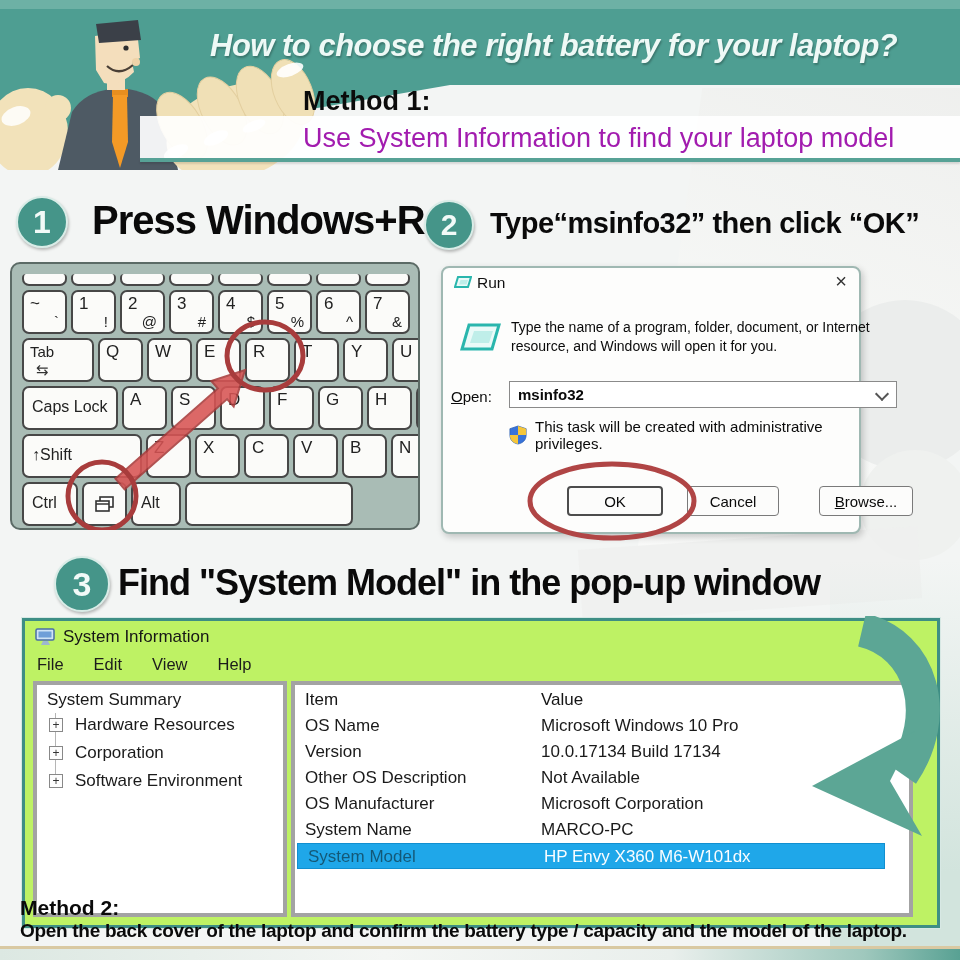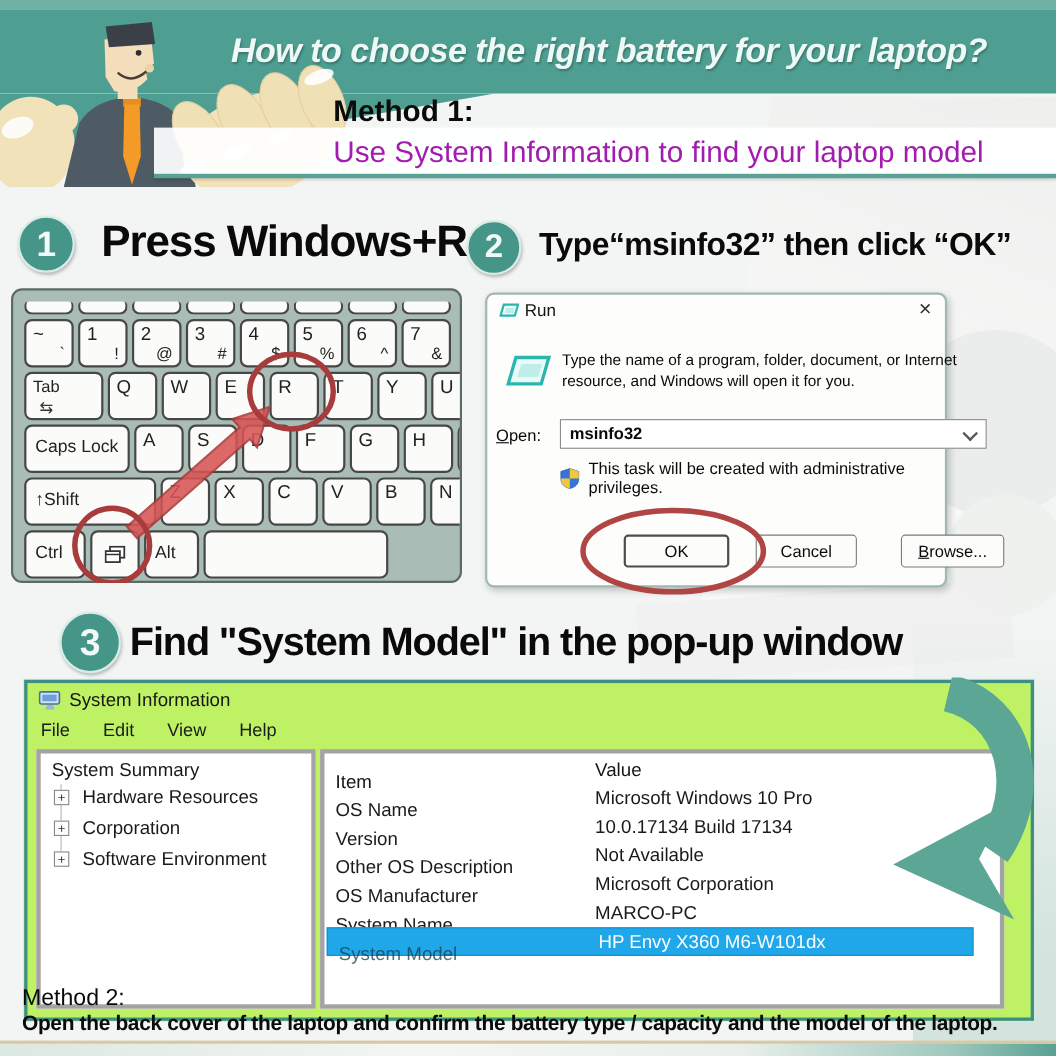--- a/index.html
+++ b/index.html
@@ -89,30 +89,30 @@
   .si-menu{position:absolute;left:12px;top:34px;display:flex;gap:30px;font-size:16.5px;color:#1c1c1c;}
   .si-pane{position:absolute;top:60px;bottom:8px;background:#fff;border:4px solid #a3a3a3;box-sizing:border-box;}
   .si-left{left:8px;width:254px;}
   .si-right{left:266px;width:622px;}
   .tree-root{position:absolute;left:10px;top:5px;font-size:17px;color:#1a1a1a;}
   .tree-item{position:absolute;left:12px;display:flex;align-items:center;gap:12px;font-size:17px;color:#1a1a1a;}
   .tree-line{position:absolute;left:18px;top:28px;width:1px;height:66px;background:#b5b5b5;}
   .expand-box{width:14px;height:14px;border:1px solid #888;background:#fdfdfd;font-size:12px;line-height:12px;
     text-align:center;color:#333;box-sizing:border-box;}
   .si-row{position:absolute;left:0;width:100%;height:26px;}
-  .si-item{position:absolute;left:10px;top:14px;font-size:17px;color:#1a1a1a;}
+  .si-item{position:absolute;left:10px;top:3px;font-size:17px;color:#1a1a1a;}
   .si-value{position:absolute;left:246px;top:3px;font-size:17px;color:#1a1a1a;}
   .si-row.header .si-item,.si-row.header .si-value{color:#151515;}
   .si-hl{position:absolute;left:2px;top:0;width:588px;height:26px;background:#1fa7e9;border:1px solid #118fd0;box-sizing:border-box;}
   .si-hl .si-item{color:rgba(16,62,80,.75);}
   .si-hl .si-value{color:#fafdff;}
   .teal-arrow{left:800px;top:616px;width:160px;height:245px;z-index:6;}
 
   
-  .m2-label{left:20px;top:896px;font-size:21px;font-weight:normal;color:#0a0a0a;}
+  .m2-label{left:20px;top:896px;font-size:21px;font-weight:bold;color:#0a0a0a;}
   .m2-text{left:20px;top:920px;font-size:19px;font-weight:bold;color:#0a0a0a;
     letter-spacing:-0.3px;white-space:nowrap;}
   .tan-line{left:0;top:946px;width:960px;height:3px;background:#d9c9a2;}
   .bottom-strip{left:0;top:949px;width:960px;height:11px;
     background:linear-gradient(90deg,#dce8e2 0%,#f4f6f4 40%,#e9efec 70%,#9fc8bd 90%,#58a193 100%);}
 </style>
 </head>
 <body>
 
 <div id="screen">

